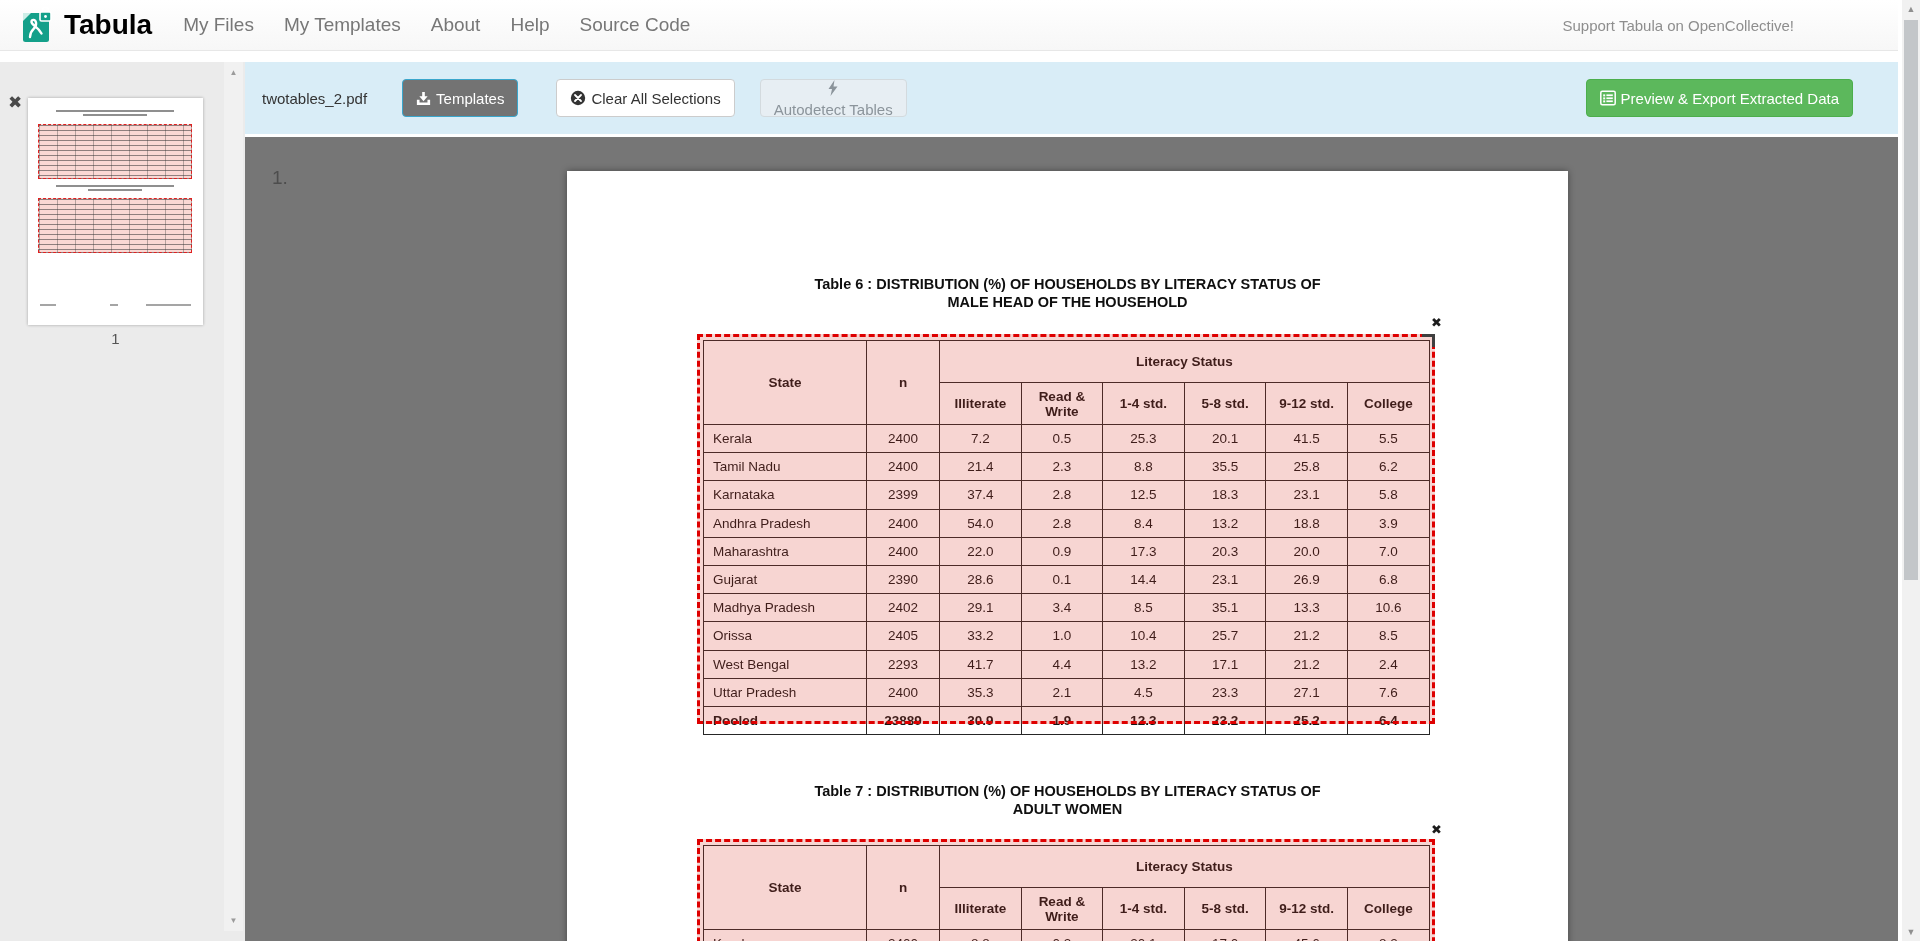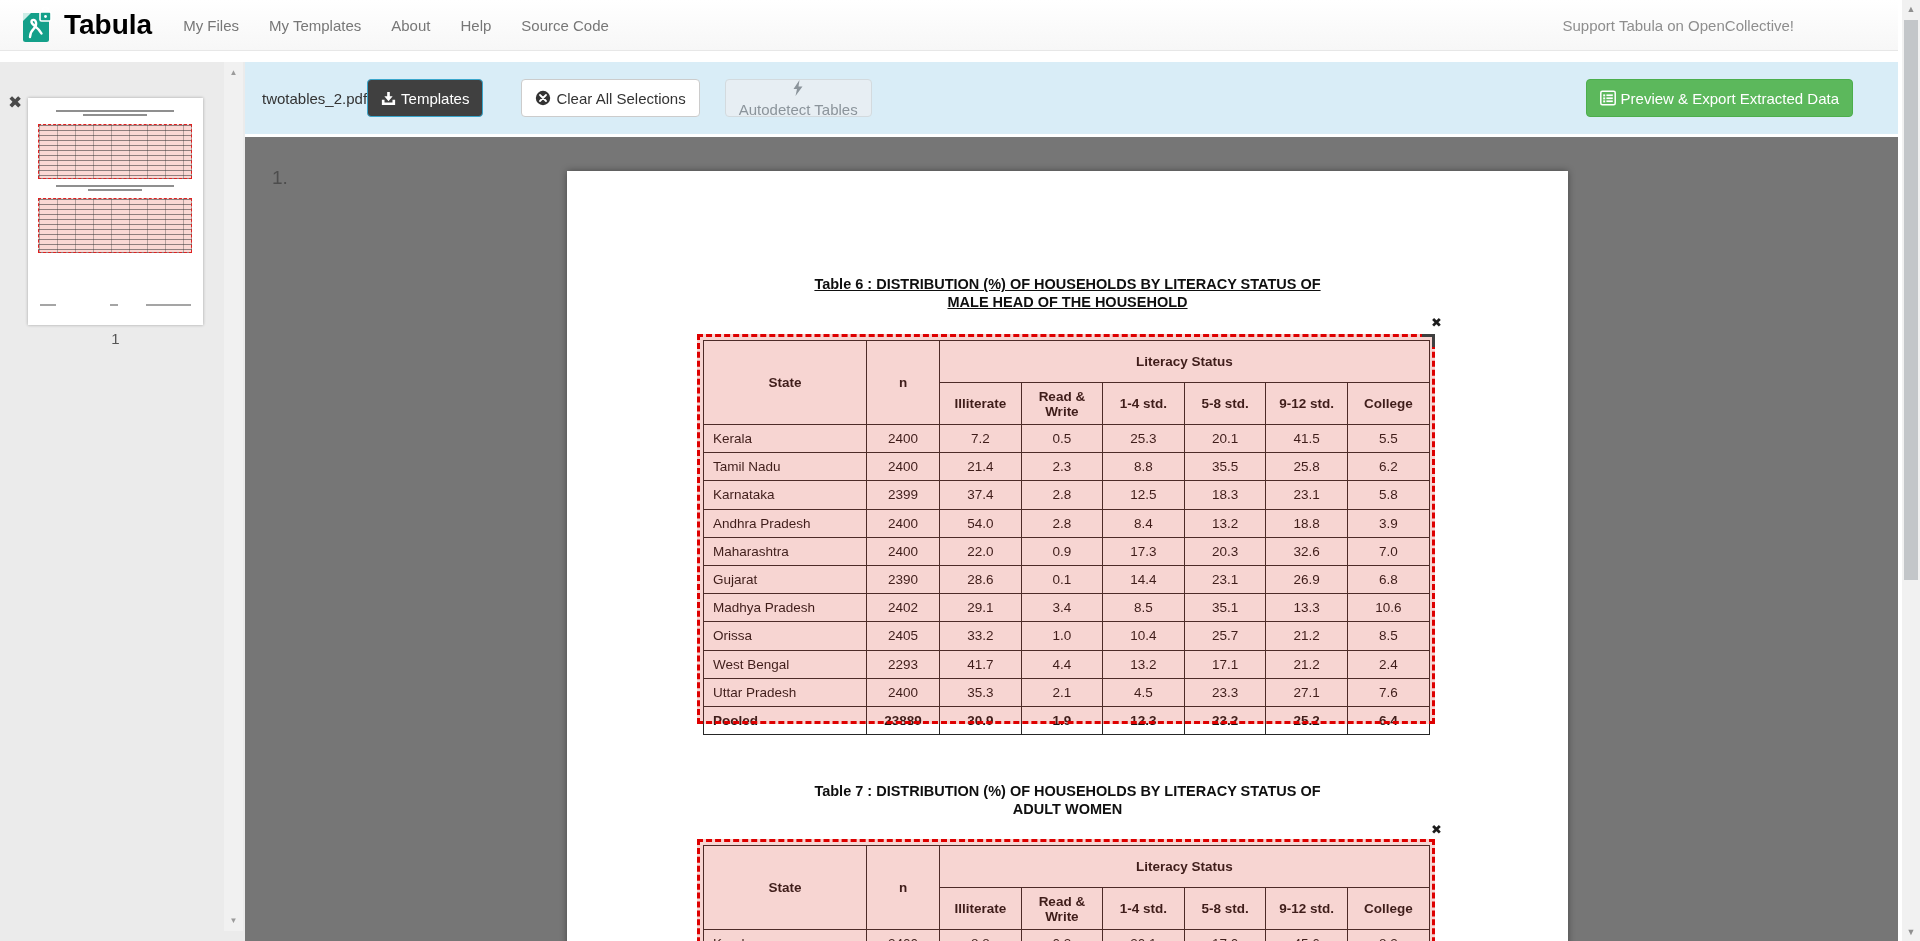--- a/index.html
+++ b/index.html
@@ -7,21 +7,21 @@
     font-family:"Liberation Sans","DejaVu Sans",sans-serif; }
   #app { position:relative; width:1920px; height:941px; }
 
   
   #navbar { position:absolute; left:0; top:0; width:1898px; height:51px;
     background:linear-gradient(#ffffff,#f7f7f7); border-bottom:1px solid #e7e7e7;
     display:flex; align-items:center; }
   #logo { margin-left:22px; flex:0 0 auto; cursor:pointer; }
   .brand { margin-left:9px; font-size:28px; font-weight:bold; color:#000; cursor:pointer; }
   #nav-links { display:flex; margin-left:31px; gap:30px; }
-  .nav-link { font-size:15px; color:#777; cursor:pointer; white-space:nowrap; }
+  .nav-link { font-size:19px; color:#777; cursor:pointer; white-space:nowrap; }
   .support { margin-left:auto; margin-right:104px; font-size:15px; color:#8e8e8e; cursor:pointer; }
 
   
   #sidebar { position:absolute; left:0; top:62px; width:245px; height:879px; background:#ebebeb; }
   .thumb-close { position:absolute; left:8px; top:32px; font-size:17px; font-weight:bold;
     color:#4a4a4a; cursor:pointer; line-height:1; }
   .thumbnail { position:absolute; left:28px; top:36px; width:175px; height:227px; background:#fff;
     box-shadow:0 0 3px rgba(0,0,0,.3); cursor:pointer; }
   .mini-line { position:absolute; height:2px; background:#8f8f8f; }
   .mini-sel { position:absolute; left:10px; width:154px; height:55px;
@@ -37,36 +37,36 @@
   .side-scroll .arr-dn { position:absolute; bottom:6px; left:0; width:100%; text-align:center;
     font-size:8px; color:#9b9b9b; cursor:pointer; }
 
   
   #toolbar { position:absolute; left:245px; top:62px; width:1653px; height:72px;
     background:#d9edf7; display:flex; align-items:center; }
   #filename { margin-left:17px; font-size:15px; color:#333; }
   .btn { height:38px; display:flex; align-items:center; gap:5px; padding:0 13px;
     border-radius:4px; font-size:15px; cursor:pointer; border:1px solid transparent; }
   .btn svg { flex:0 0 auto; }
-  #btn-templates { background:#404040; border-color:#39a6cc; color:#fff; }
+  #btn-templates { margin-left:35px; background:#737373; border-color:#39a6cc; color:#fff; }
   #btn-clear { margin-left:38px; background:#ffffff; border-color:#cccccc; color:#333; }
   #btn-autodetect { margin-left:25px; background:#e7eef3; border-color:#d3dade; color:#8b949b;
     cursor:not-allowed;flex-direction:column; }
   #btn-export { margin-left:auto; margin-right:45px; background:#5cb85c; border-color:#4cae4c; color:#fff; }
 
   
   #main { position:absolute; left:245px; top:137px; width:1653px; height:804px;
     background:#767676; overflow:hidden; }
   #page-marker { position:absolute; left:27px; top:30px; font-size:19px; color:#4d4d4d; }
   #pdf-page { position:absolute; left:322px; top:34px; width:1001px; height:1440px;
     background:#fff; box-shadow:0 0 7px rgba(0,0,0,.4); }
 
   .pdf-title { position:absolute; left:0; width:100%; text-align:center;
     font-size:14.5px; font-weight:bold; color:#0f0f0f; line-height:17.5px; }
-  #title6 { top:105px;text-decoration:underline; }
+  #title6 { top:105px; }
   #title7 { top:612px; }
 
   .table-wrap { position:absolute; left:136px; }
   #wrap6 { top:169px; }
   #wrap7 { top:674px; }
 
   table.pdftable { border-collapse:collapse; table-layout:fixed; width:726px; color:#141414; }
   .pdftable col.c-state { width:163px; } .pdftable col.c-n { width:73px; }
   .pdftable col.c-lit { width:81.6px; }
   .pdftable th, .pdftable td { border:1.5px solid #262626; padding:1px 2px; }
@@ -257,21 +257,21 @@
                 <td class="num">18.8</td>
                 <td class="num">3.9</td>
               </tr>
               <tr>
                 <td class="state">Maharashtra</td>
                 <td class="num">2400</td>
                 <td class="num">22.0</td>
                 <td class="num">0.9</td>
                 <td class="num">17.3</td>
                 <td class="num">20.3</td>
-                <td class="num">32.6</td>
+                <td class="num">20.0</td>
                 <td class="num">7.0</td>
               </tr>
               <tr>
                 <td class="state">Gujarat</td>
                 <td class="num">2390</td>
                 <td class="num">28.6</td>
                 <td class="num">0.1</td>
                 <td class="num">14.4</td>
                 <td class="num">23.1</td>
                 <td class="num">26.9</td>

